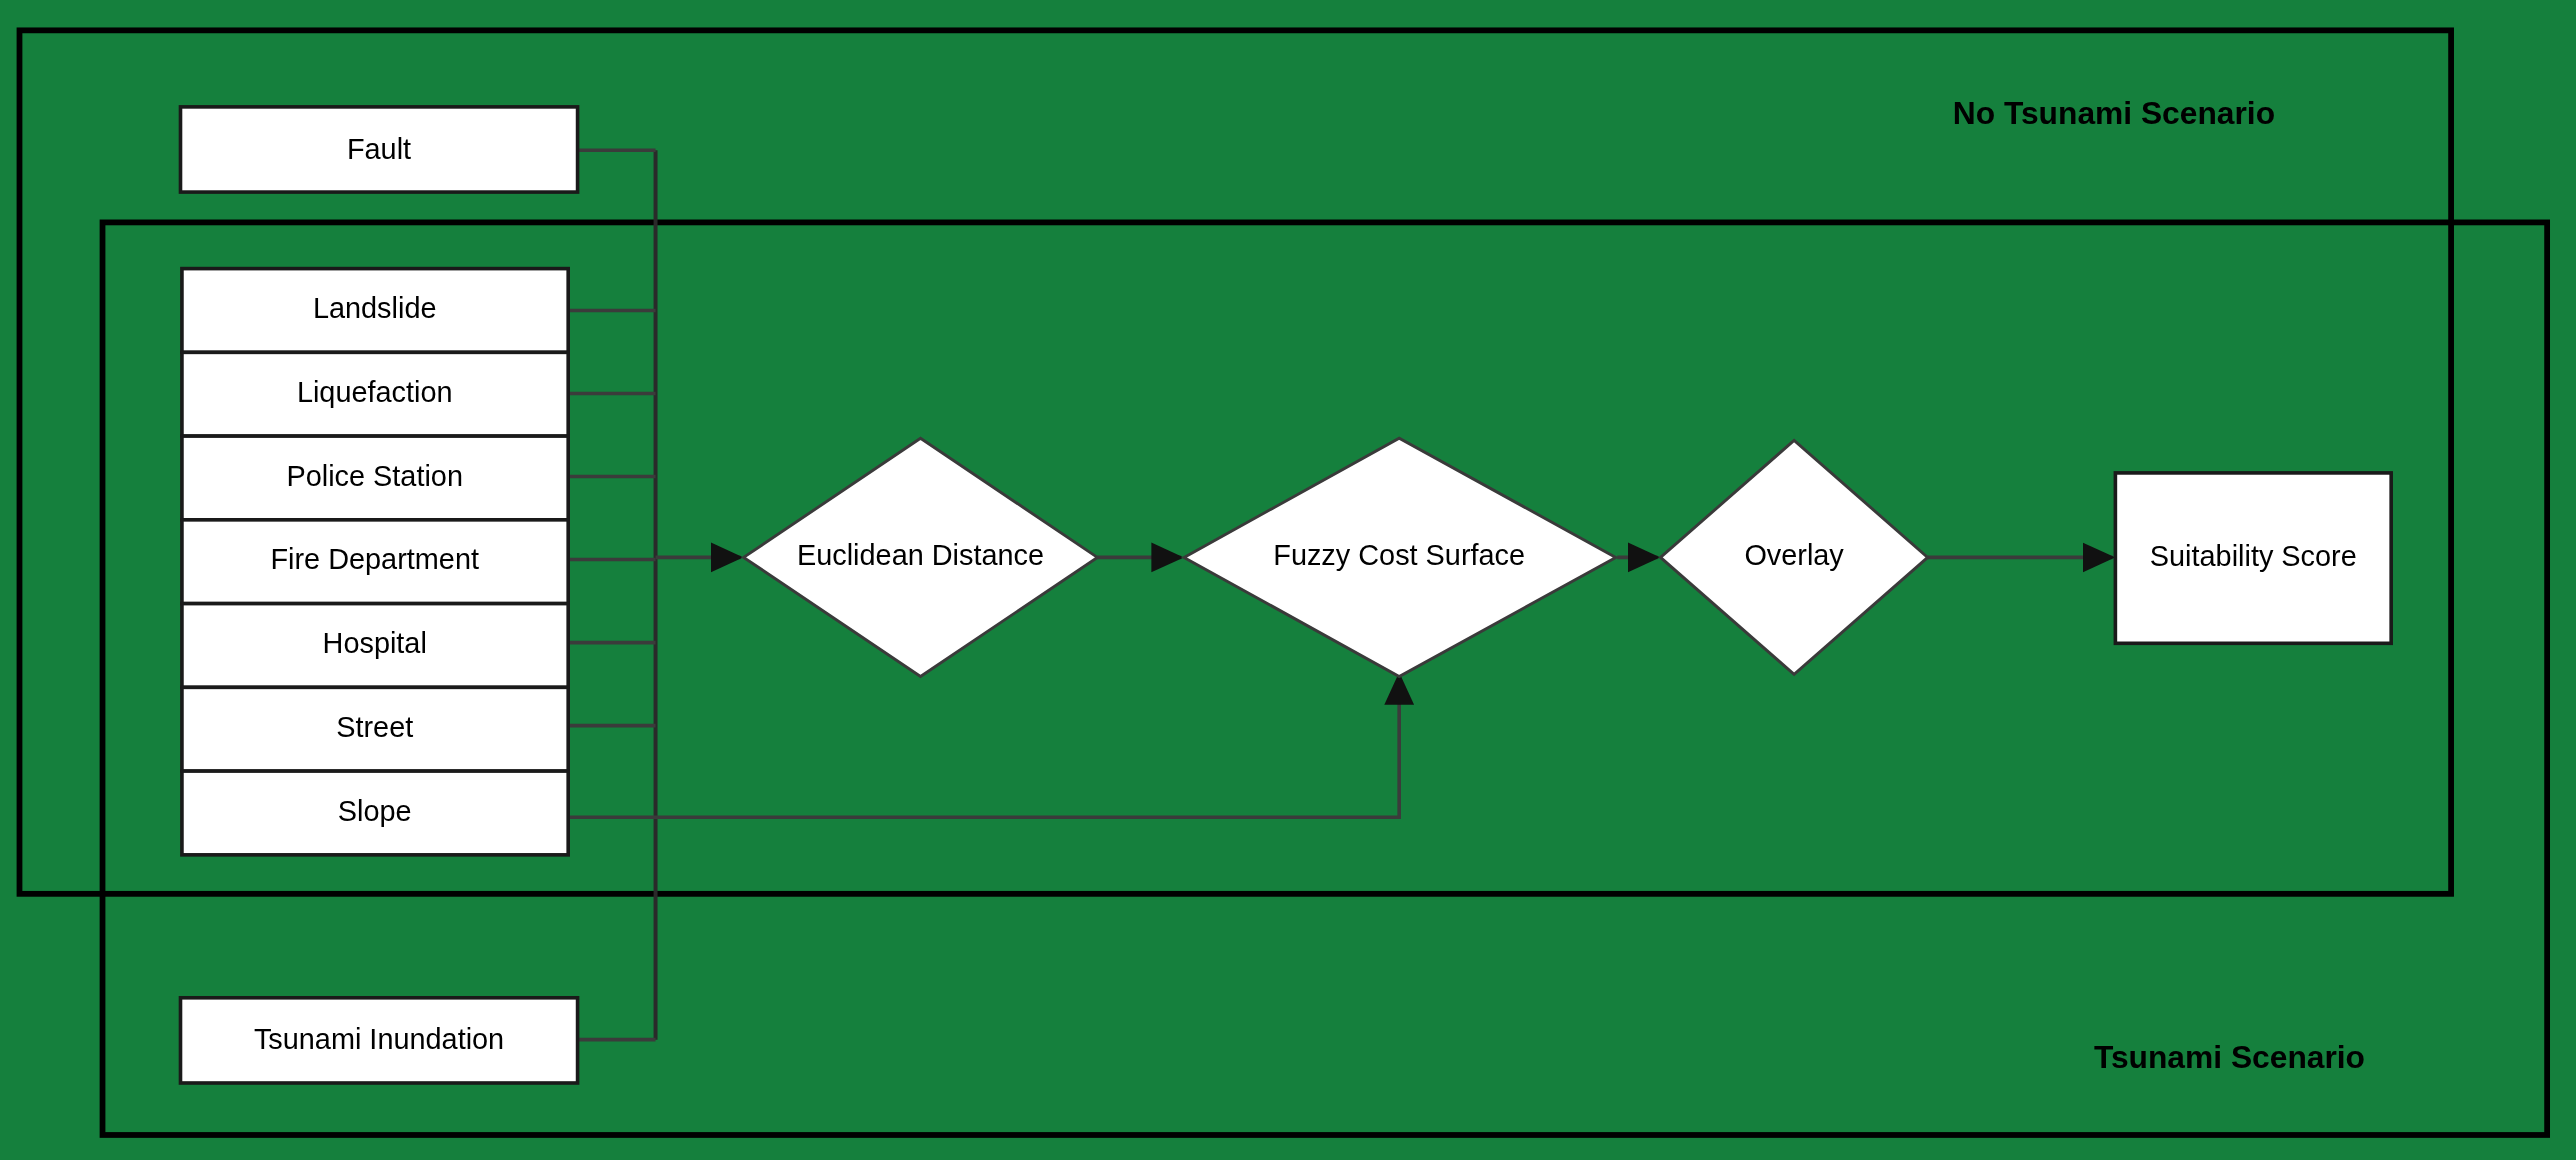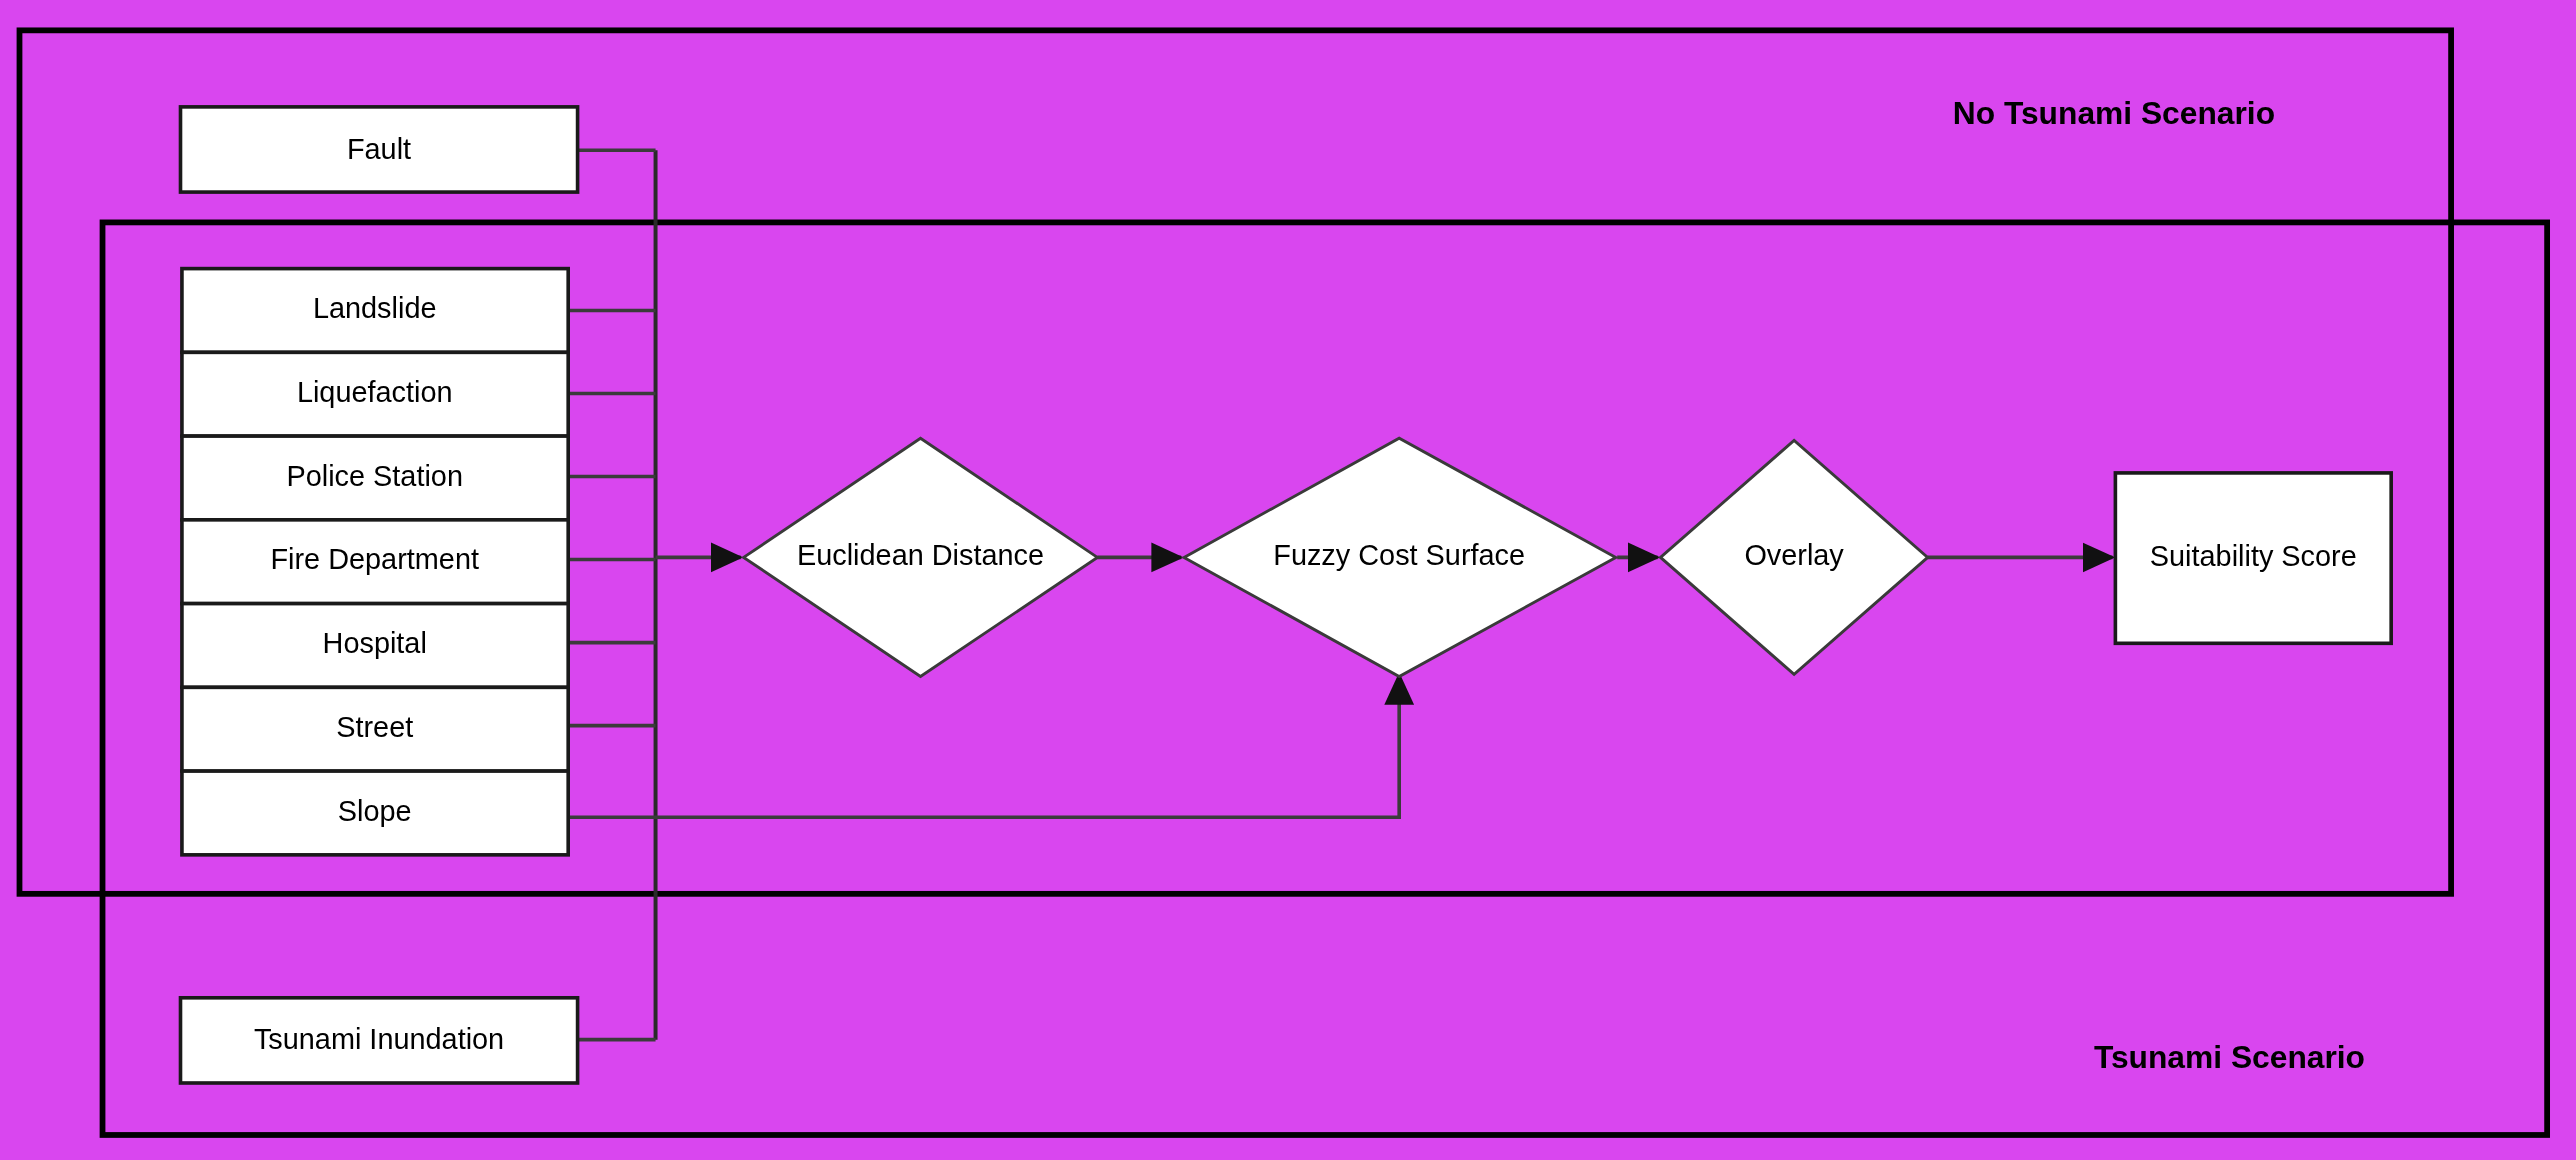--- a/index.html
+++ b/index.html
@@ -10,21 +10,21 @@
   body {
     width: 2576px;
     height: 1161px;
     font-family: "Liberation Sans", sans-serif;
     overflow: hidden;
   }
   #diagram-root {
     position: relative;
     width: 2576px;
     height: 1161px;
-    background: #d946ef;
+    background: #15803d;
   }
   svg#flow {
     display: block;
     width: 2576px;
     height: 1161px;
   }
   .container-stroke {
     fill: none;
     stroke: #000000;
     stroke-width: 8;

